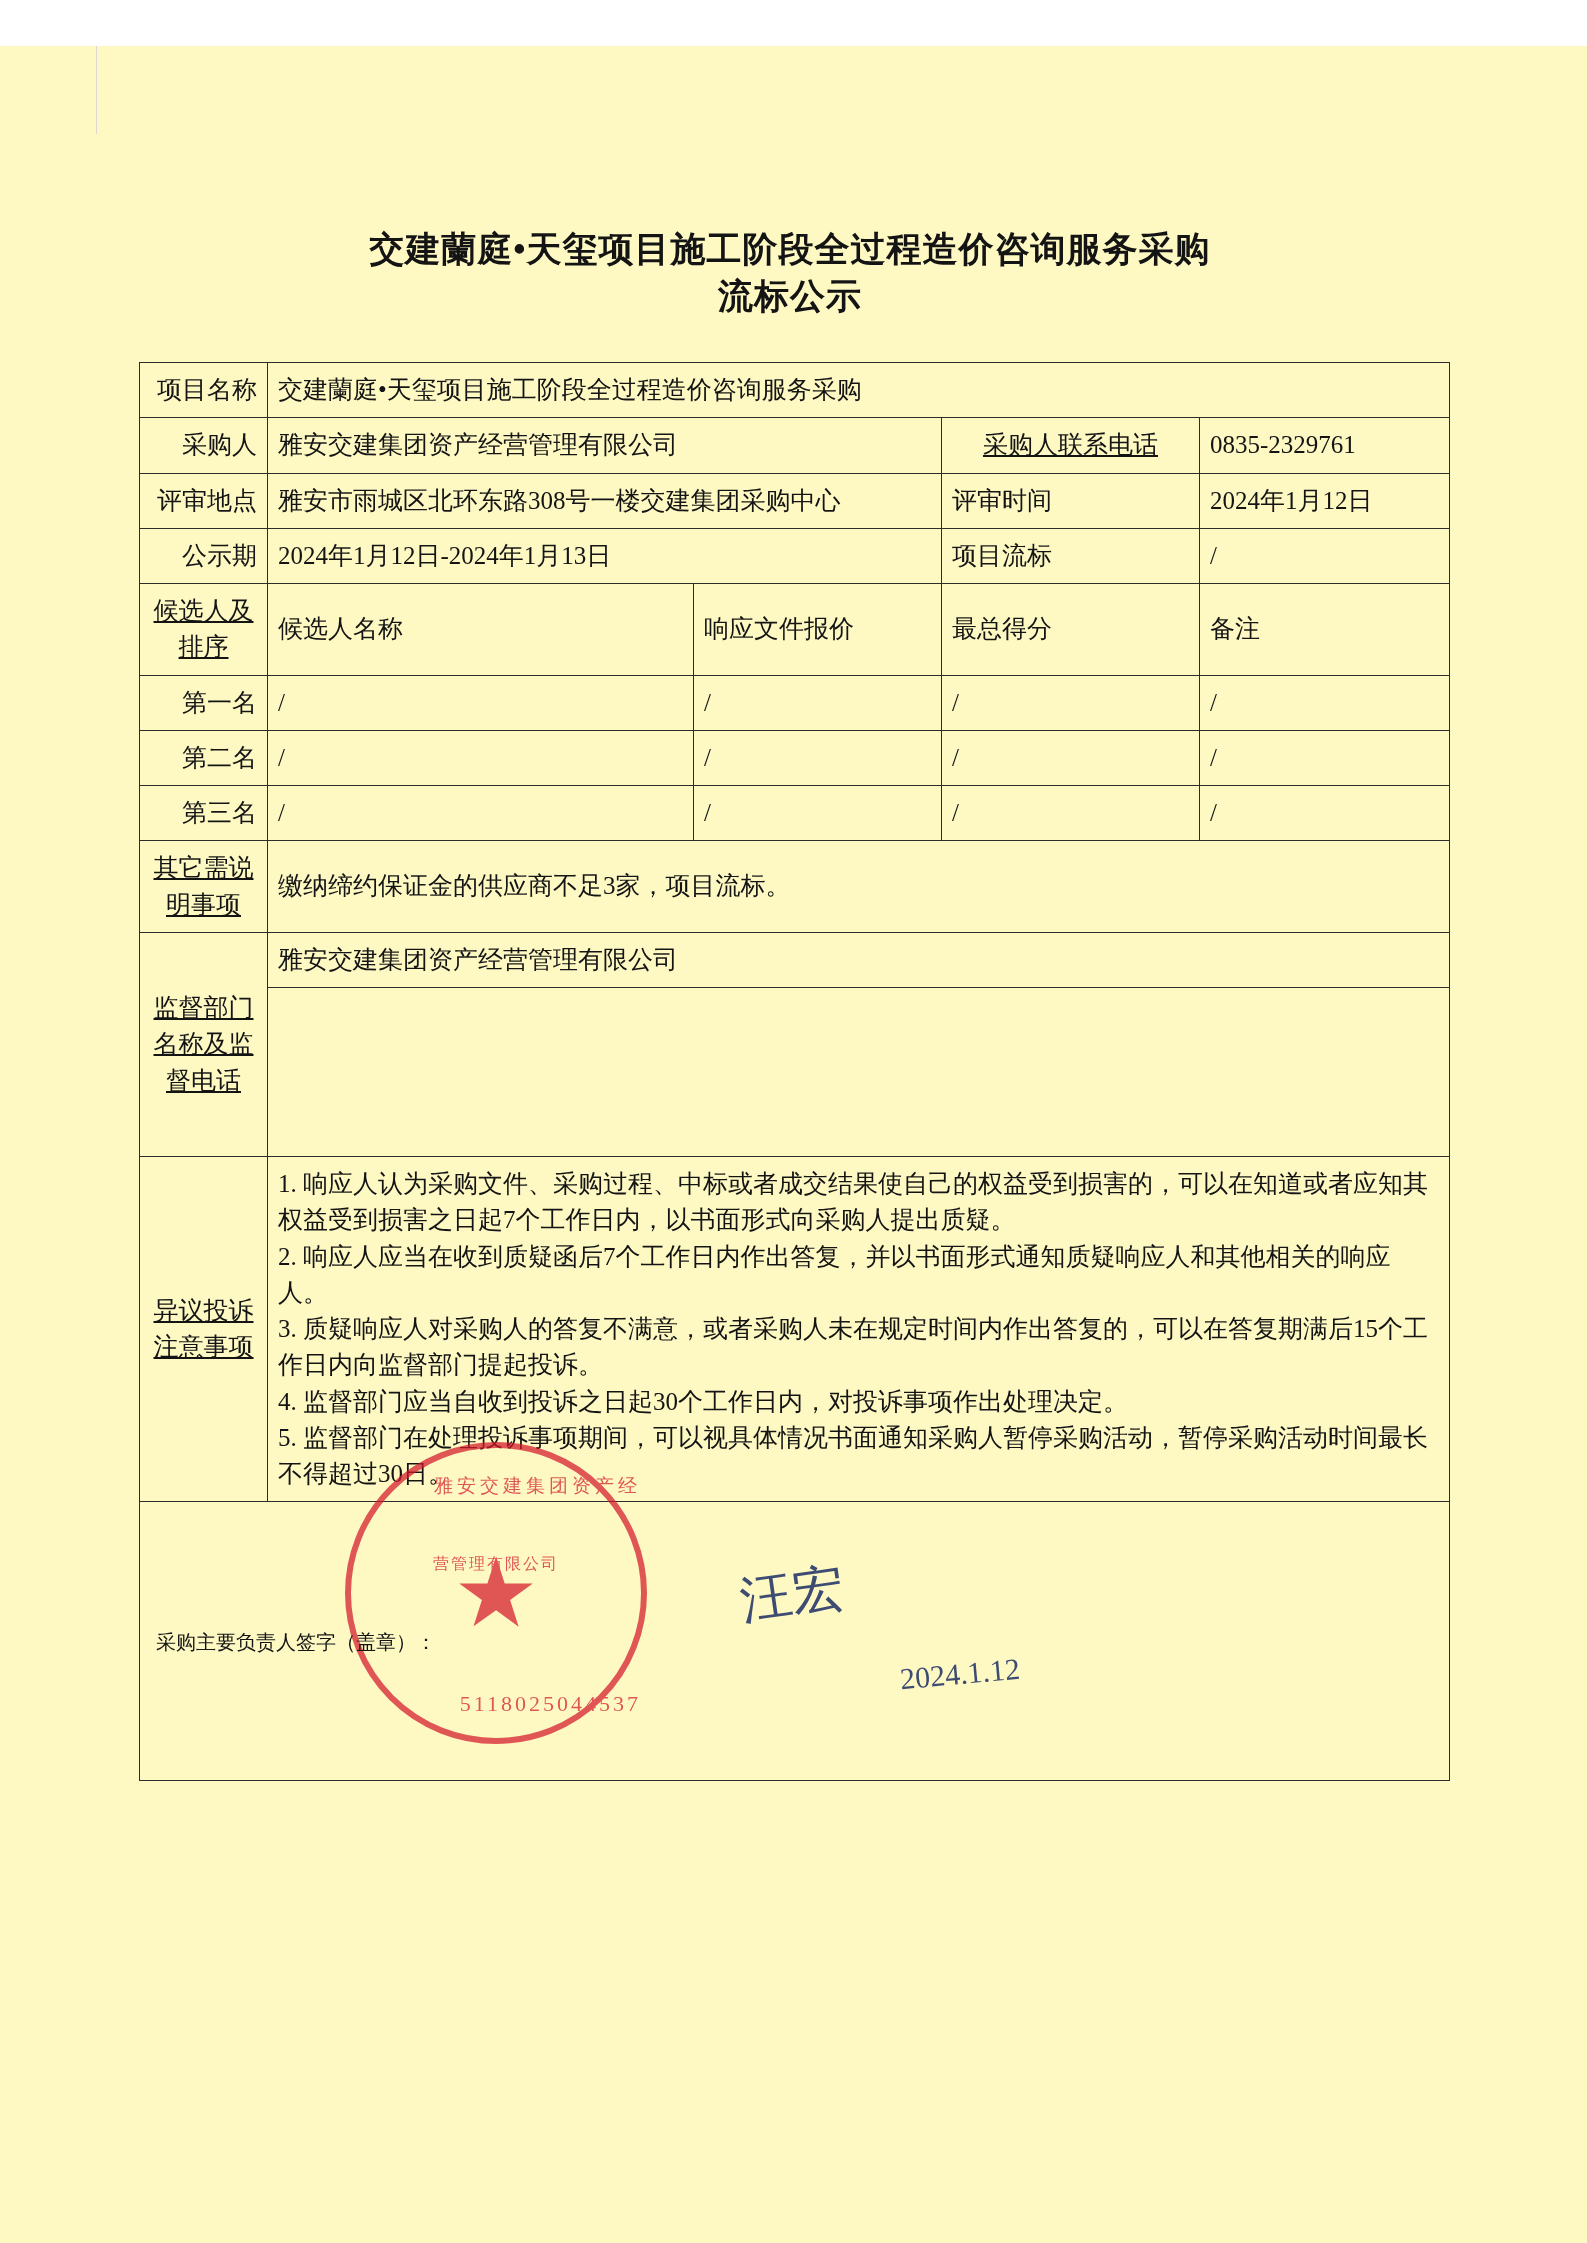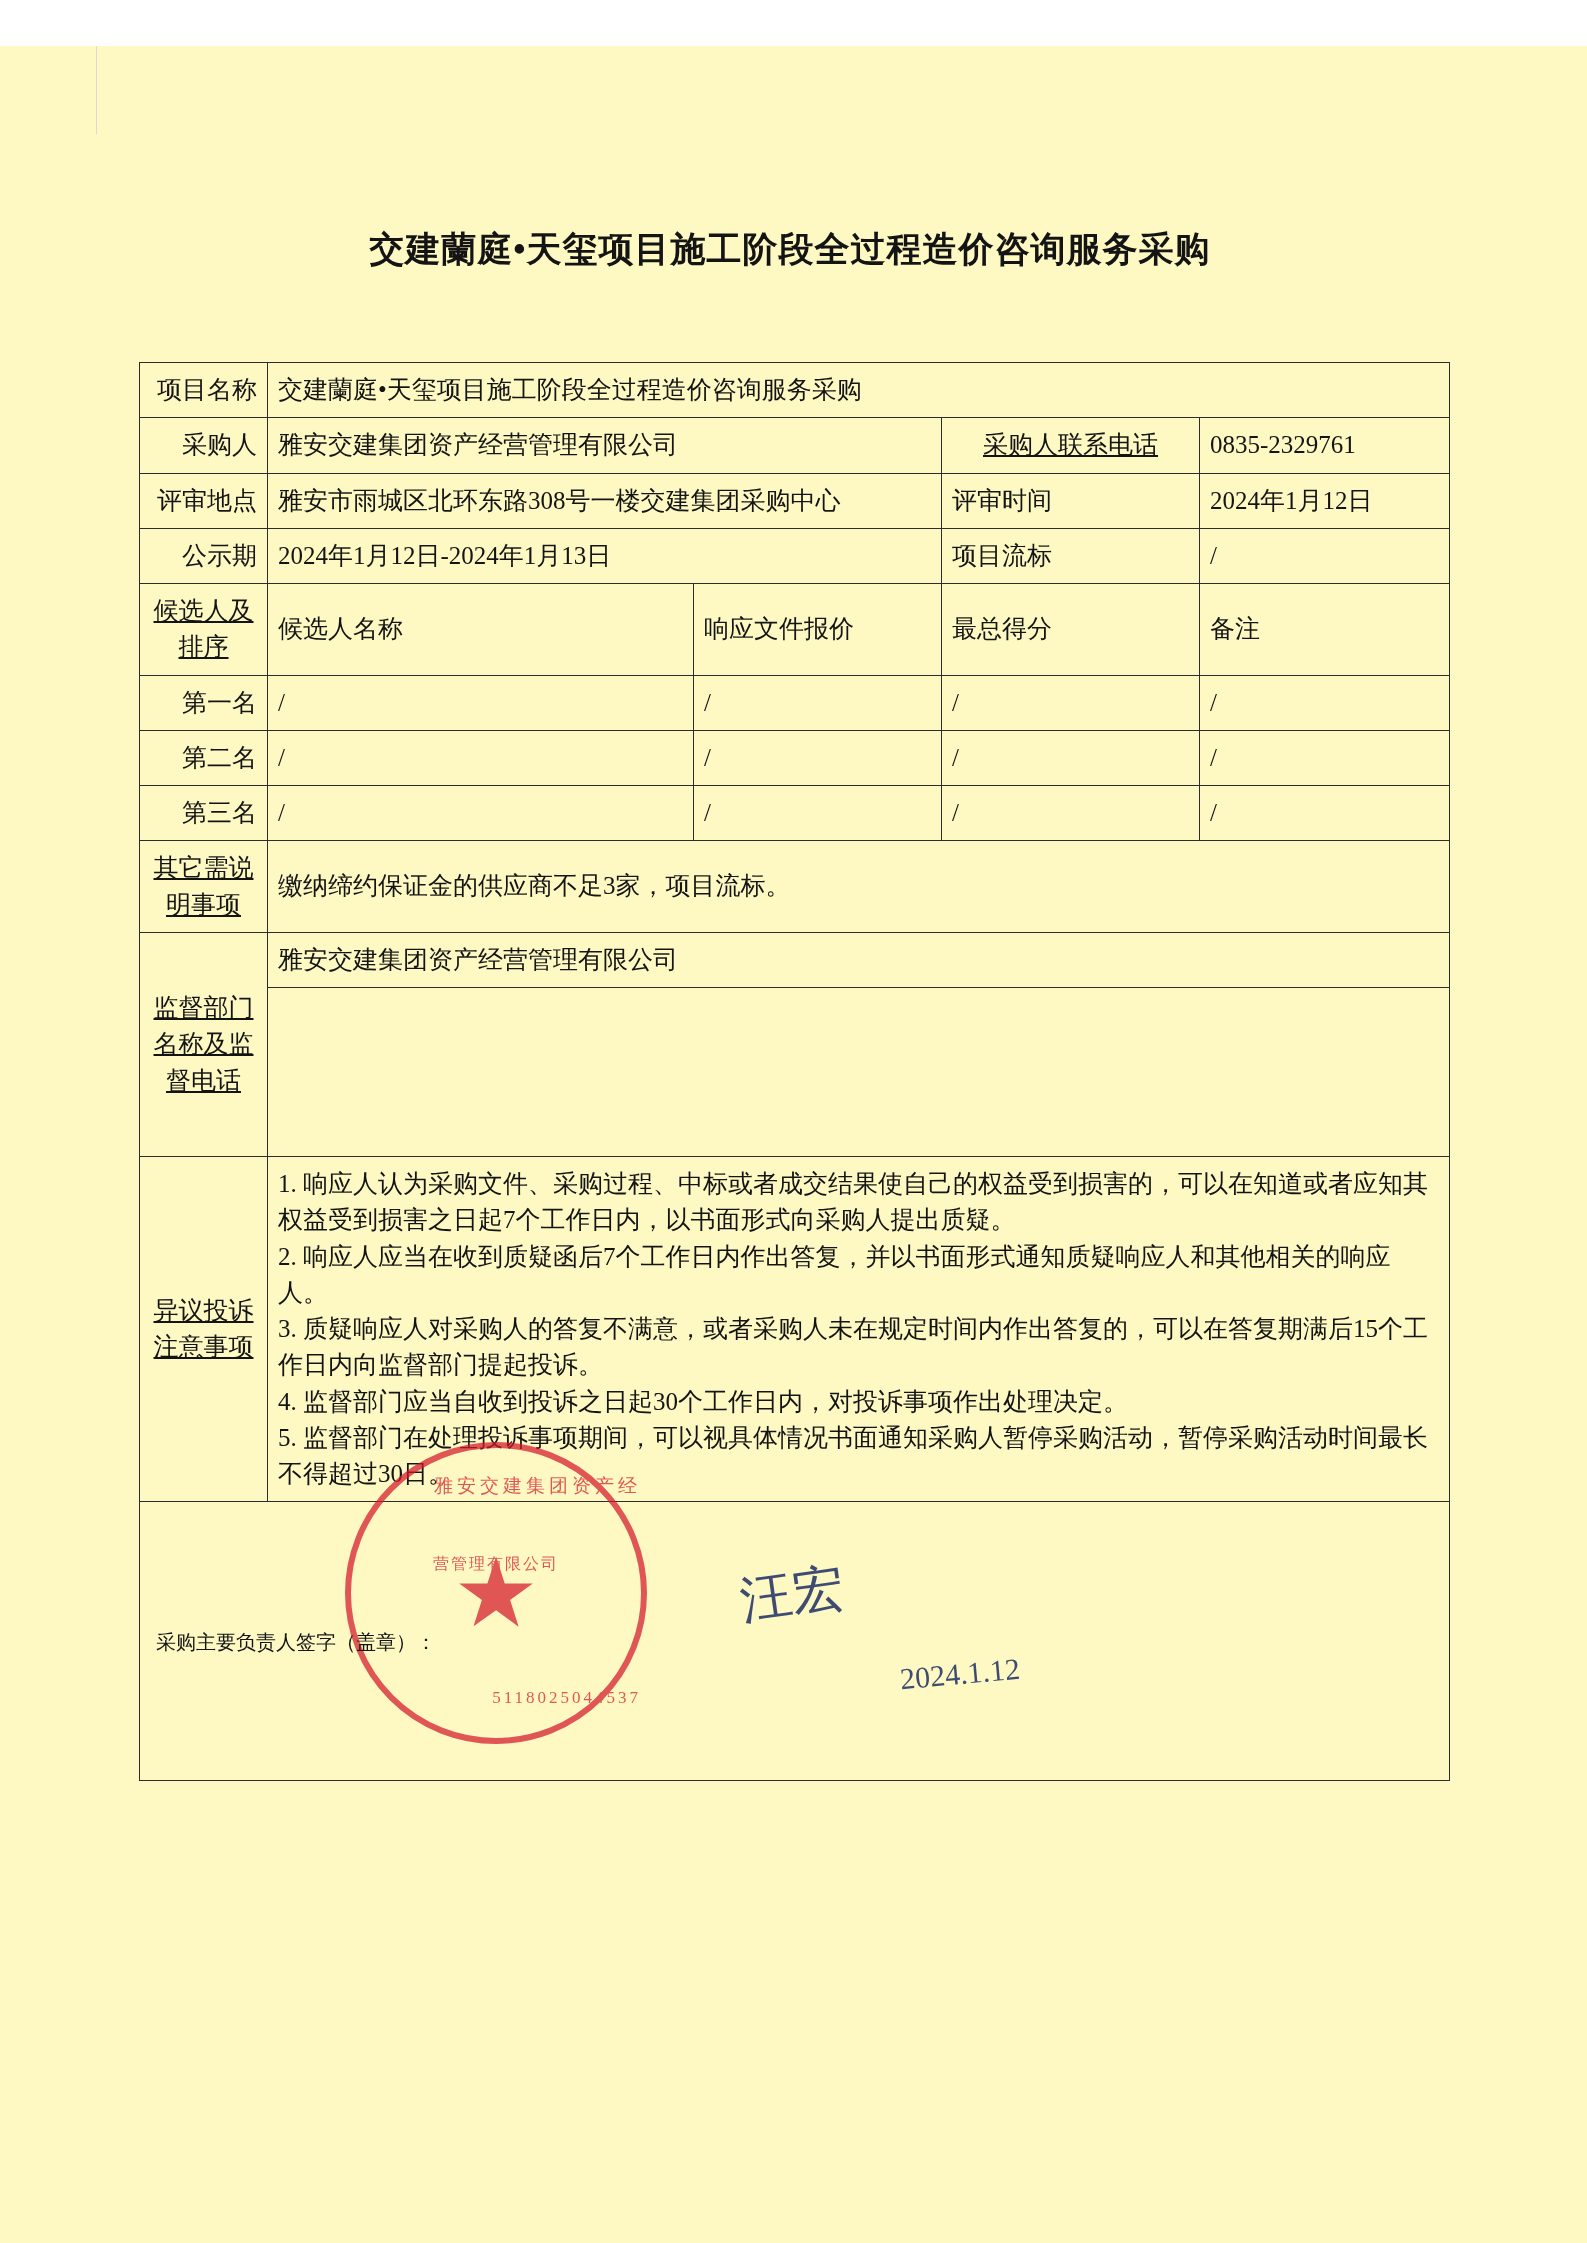--- a/index.html
+++ b/index.html
@@ -108,21 +108,21 @@
   }
   .seal .arc-top, .seal .arc-bottom {
     position: absolute;
     left: 0; right: 0;
     text-align: right;
     color: #d4182a;
     font-size: 19px;
     letter-spacing: 4px;
   }
   .seal .arc-top { top: 24px; }
-  .seal .arc-bottom { bottom: 28px; font-size: 17px; letter-spacing: 3px; }
+  .seal .arc-bottom { bottom: 18px; font-size: 22px; letter-spacing: 3px; }
   .seal .arc-mid {
     position: absolute;
     left: 0; right: 0;
     top: 104px;
     text-align: center;
     color: #d4182a;
     font-size: 16px;
     letter-spacing: 2px;
   }
   .signature {
@@ -156,20 +156,21 @@
   }
 </style>
 </head>
 <body>
 
 <div class="page">
   <div class="edge-mark"></div>
 
   <div class="title-block">
     <div class="title-line">交建蘭庭•天玺项目施工阶段全过程造价咨询服务采购</div>
+    <div class="title-line">流标公示</div>
   </div>
 
   <table class="doc">
     <colgroup>
       <col style="width:128px">
       <col style="width:426px">
       <col style="width:248px">
       <col style="width:258px">
       <col style="width:250px">
     </colgroup>

